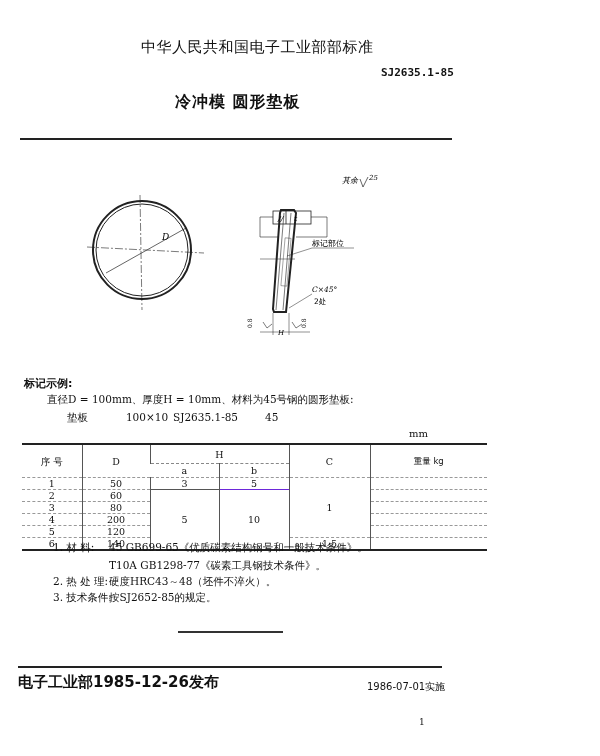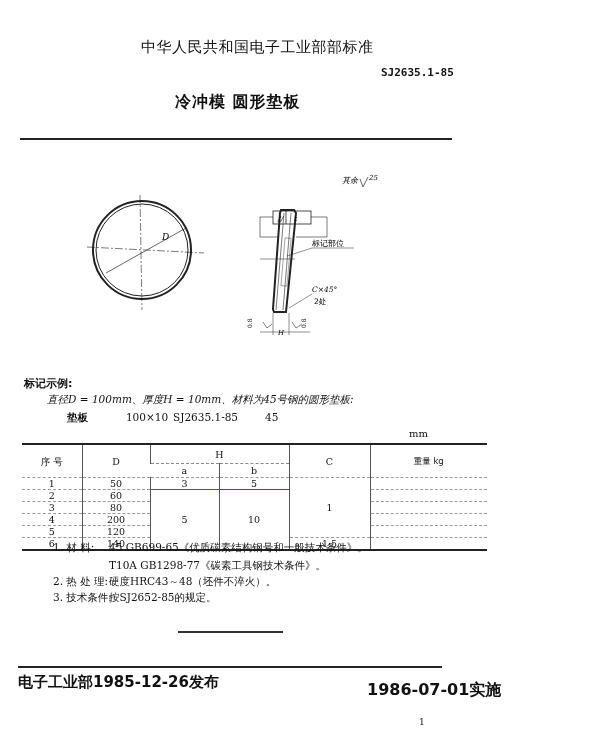--- a/index.html
+++ b/index.html
@@ -4,36 +4,36 @@
 <style>
   html, body { margin:0; padding:0; }
   body { width:600px; height:756px; background:#fff; position:relative; overflow:hidden; color:#111; font-family:"DejaVu Sans", sans-serif; }
   .abs { position:absolute; }
   .hdr-title { left:141px; top:38px; font-size:15px; font-weight:normal; letter-spacing:0.5px; white-space:nowrap; }
   .std-no { left:381px; top:66px; font-size:11px; font-weight:bold; font-family:"DejaVu Sans Mono", monospace; white-space:nowrap; }
   .doc-title { left:175px; top:92px; font-size:16px; font-weight:bold; letter-spacing:1px; white-space:nowrap; }
   .rule { background:#222; height:2px; }
   .serif { font-family:"DejaVu Serif", serif; }
   .mark-h { left:24px; top:376px; font-size:11px; font-weight:bold; }
-  .mark-1 { left:47px; top:393px; font-size:10.5px; white-space:nowrap;font-style:italic; }
+  .mark-1 { left:47px; top:393px; font-size:10.5px; white-space:nowrap; }
   .mark-2 { left:67px; top:411px; font-size:10.5px; white-space:nowrap; }
   .mark-2 span { display:inline-block; }
   .unit { left:409px; top:428px; font-size:10px; }
   table.spec { position:absolute; left:22px; top:443px; width:465px; border-collapse:collapse; font-family:"DejaVu Serif", serif; font-size:9.5px; }
   table.spec { border-top:2px solid #222; border-bottom:2px solid #222; }
   table.spec td, table.spec th { border-left:1px solid #555; text-align:center; padding:0; font-weight:normal; height:11px; line-height:11px; }
   table.spec tr td:first-child, table.spec tr th:first-child { border-left:none; }
   table.spec .hrow th { height:18px; }
   table.spec .sub th { height:13px; border-top:1px dashed #888; }
   table.spec .rowline td { border-top:1px dashed #999; }
   .notes { left:38px; font-size:10.5px; white-space:nowrap;margin-left:15px; }
   .short-rule { left:178px; top:631px; width:105px; height:1.5px; background:#333; }
   .foot-rule { left:18px; top:666px; width:424px; height:2px; background:#222; }
   .foot-l { left:18px; top:673px; font-size:15px; font-weight:bold; white-space:nowrap; }
-  .foot-r { left:367px; top:680px; font-size:16px; font-weight:bold; white-space:nowrap; }
+  .foot-r { left:367px; top:680px; font-size:10px; font-weight:normal; white-space:nowrap; }
   .pageno { left:419px; top:717px; font-size:9px; font-family:"DejaVu Serif", serif; }
   .hand { font-family:"DejaVu Serif", serif; font-style:italic; }
 </style>
 </head>
 <body>
 
 <div class="abs hdr-title">中华人民共和国电子工业部部标准</div>
 <div class="abs std-no">SJ2635.1-85</div>
 <div class="abs doc-title">冷冲模  圆形垫板</div>
 <div class="abs rule" style="left:20px;top:138px;width:432px;"></div>
@@ -76,21 +76,21 @@
   <text x="198" y="185" font-size="7" font-family="DejaVu Serif, serif" font-style="italic">H</text>
   <text x="262" y="33" font-size="8" font-family="DejaVu Sans, sans-serif" font-style="italic">其余</text>
   <text x="289" y="30" font-size="7" font-family="DejaVu Serif, serif" font-style="italic">25</text>
   <text x="172" y="178" font-size="6" font-family="DejaVu Serif, serif" transform="rotate(-90 172 178)">0.8</text>
   <text x="226" y="178" font-size="6" font-family="DejaVu Serif, serif" transform="rotate(-90 226 178)">0.8</text>
 </svg>
 
 <div class="abs mark-h">标记示例:</div>
 <div class="abs mark-1 serif">直径D = 100mm、厚度H = 10mm、材料为45号钢的圆形垫板:</div>
 <div class="abs mark-2 serif">
-  <span style="width:54px;font-weight:bold;font-family:'DejaVu Sans',sans-serif;">垫板</span><span style="width:52px;text-align:center;">100×10</span><span style="width:92px;">SJ2635.1-85</span><span>45</span>
+  <span style="width:54px;font-weight:normal;font-family:'DejaVu Sans',sans-serif;">垫板</span><span style="width:52px;text-align:center;">100×10</span><span style="width:92px;">SJ2635.1-85</span><span>45</span>
 </div>
 
 <div class="abs unit serif">mm</div>
 <table class="spec">
   <colgroup>
     <col style="width:60px">
       <col style="width:68px">
       <col style="width:69px">
       <col style="width:70px">
       <col style="width:81px">

